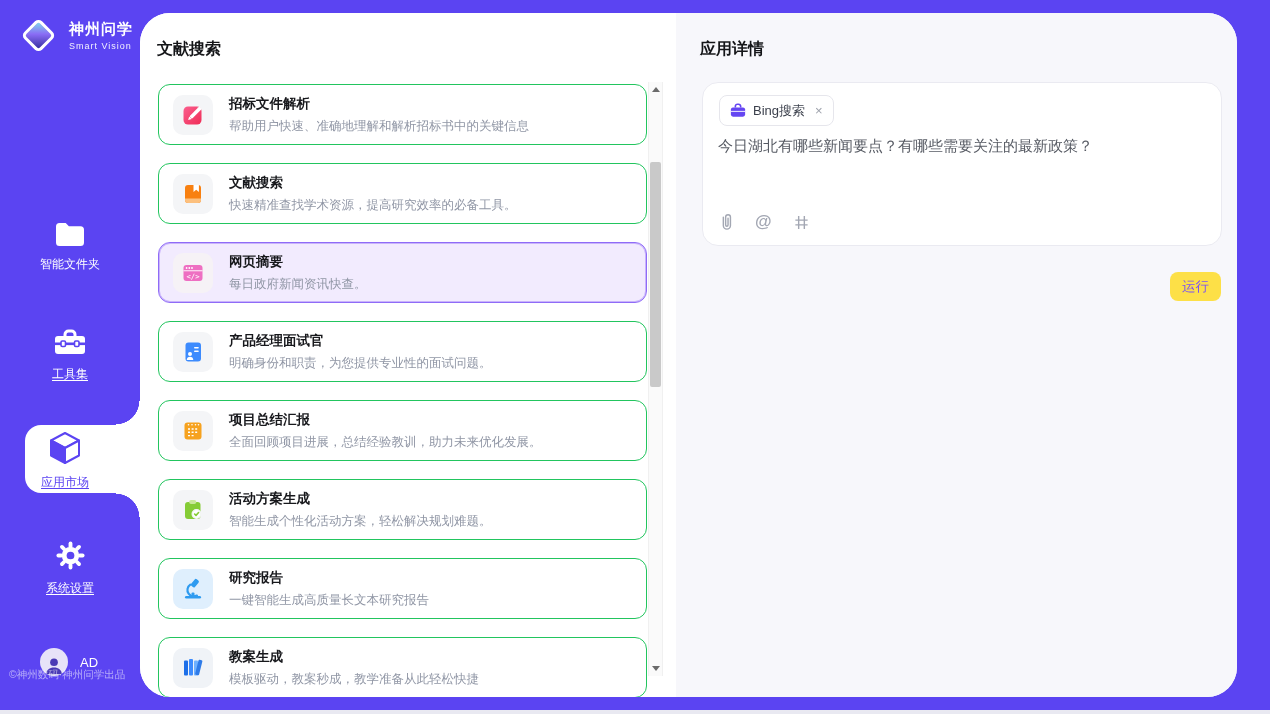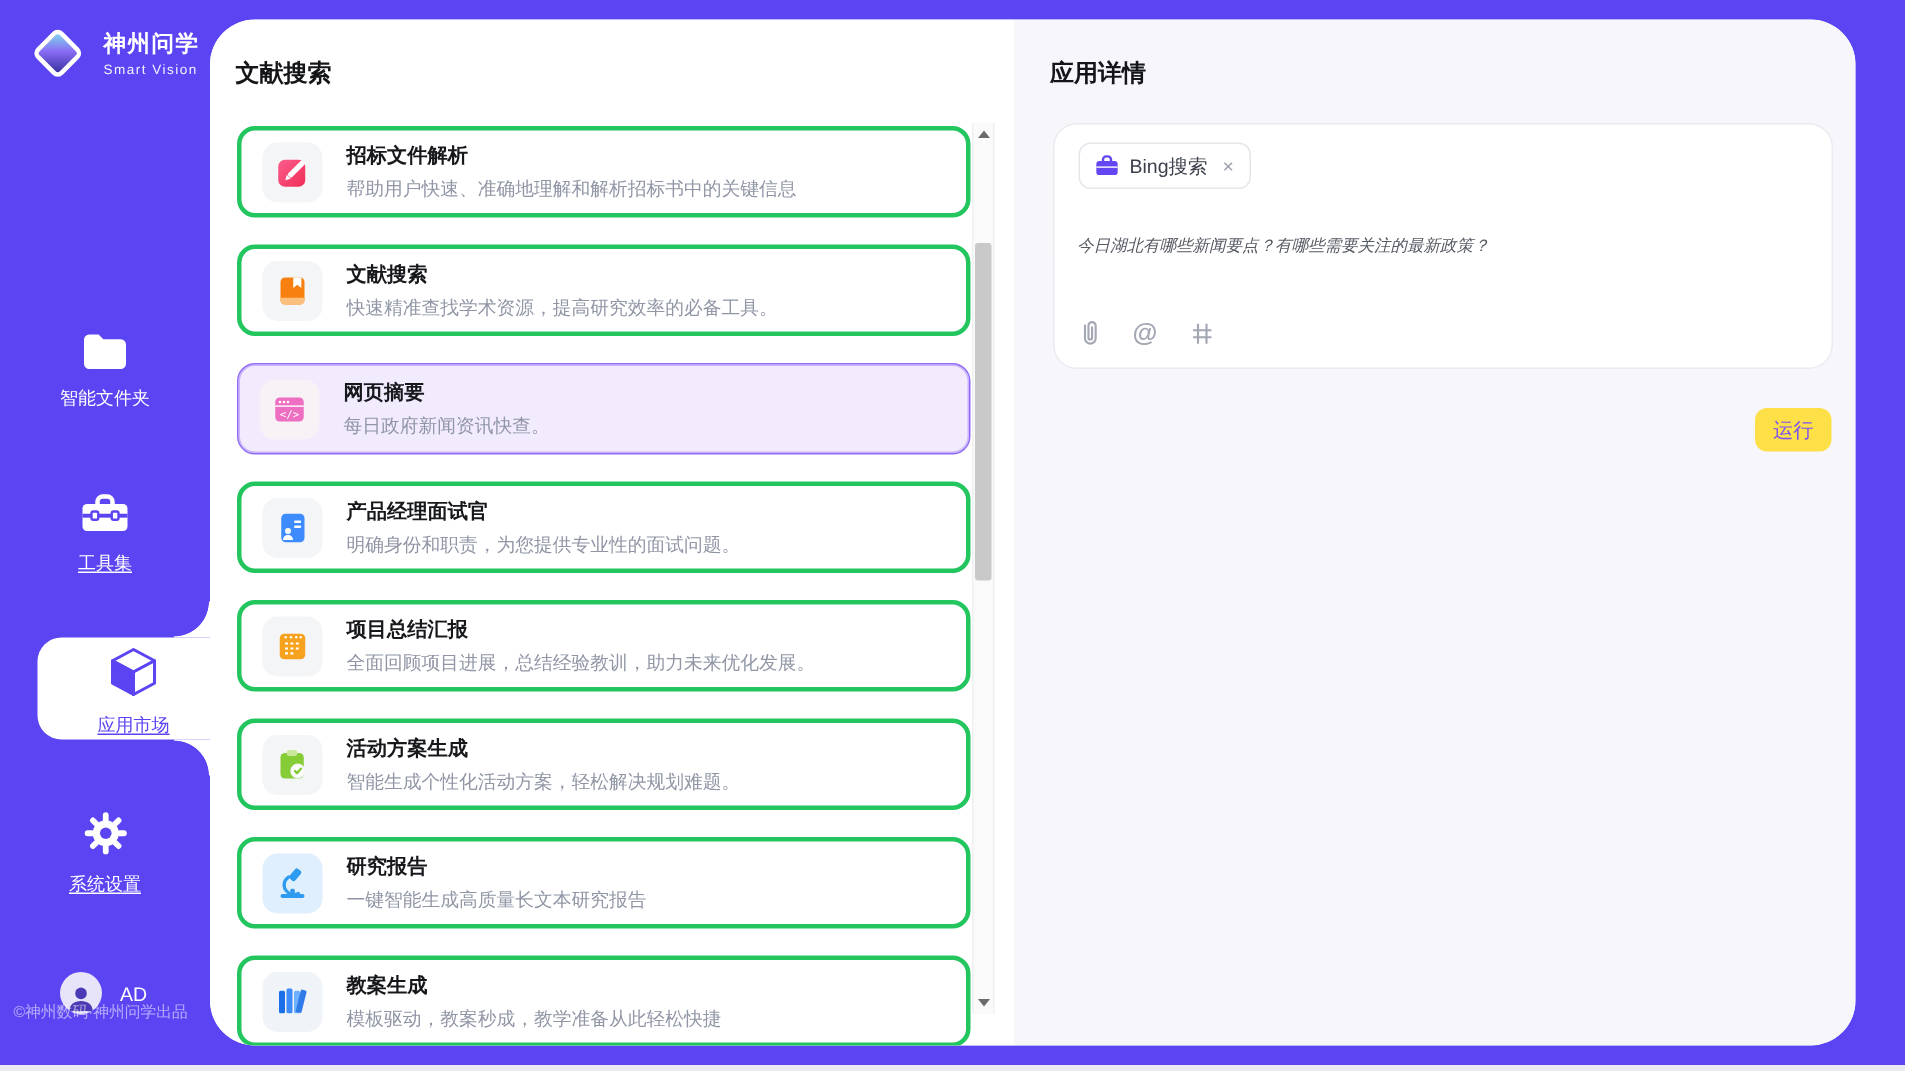--- a/index.html
+++ b/index.html
@@ -20,38 +20,38 @@
 
   .side-item { position:absolute; left:0; width:140px; text-align:center; cursor:pointer; }
   .side-item .lbl { font-size:12px; margin-top:6px; }
   .side-item .lbl.u { text-decoration:underline; text-underline-offset:2px; }
 
   .active-bump { position:absolute; left:25px; top:425px; width:115px; height:68px;
                  background:#fff; border-radius:16px 0 0 16px; }
   .fillet { position:absolute; left:116px; width:24px; height:24px; }
   .fillet.top { top:401px; background:radial-gradient(circle 24px at 0 0, #5B44F2 0 23px, #fff 23.5px); }
   .fillet.bot { top:493px; background:radial-gradient(circle 24px at 0 100%, #5B44F2 0 23px, #fff 23.5px); }
-  .side-item.active { left:36px; width:106px; color:#5B44F2; }
+  .side-item.active { left:12px; width:106px; color:#5B44F2; }
   .side-item.active .lbl { color:#5B44F2; }
 
   .user-row { position:absolute; left:40px; top:648px; display:flex; align-items:center; gap:12px; }
   .avatar { width:28px; height:28px; border-radius:50%; background:#E7E3F8; display:flex; align-items:flex-end; justify-content:center; overflow:hidden; }
   .user-name { font-size:13px; color:#fff;text-align:center; }
   .copyright { position:absolute; left:9px; top:668px; font-size:10.5px; color:rgba(255,255,255,.55); white-space:nowrap; }
 
   
   .main-panel { position:absolute; left:140px; top:13px; width:1097px; height:684px;
                 background:#fff; border-radius:30px; overflow:hidden; display:flex; z-index:1; }
 
   
   .list-pane { width:536px; position:relative; background:#fff; }
   .pane-title { font-size:16px; font-weight:bold; color:#141518; }
   .list-pane .pane-title { position:absolute; left:17px; top:26px; }
   .app-card { position:absolute; left:18px; width:489px; height:61px; background:#fff;
-              border:3px solid #22c55e; border-radius:12px; display:flex; align-items:center;
+              border:1px solid #22c55e; border-radius:12px; display:flex; align-items:center;
               padding:0 14px; gap:16px; cursor:pointer; }
   .app-card.selected { border:1px solid #8F6BF7; background:#F2EBFE; box-shadow:0 0 0 1px #C9B4FB inset; }
   .icon-box { width:40px; height:40px; border-radius:10px; background:#F4F5F7; flex:0 0 auto;
               display:flex; align-items:center; justify-content:center; }
   .card-txt .ttl { font-size:13.5px; font-weight:bold; color:#17181C; margin-bottom:5px; }
   .card-txt .dsc { font-size:12.5px; color:#9096A5; }
 
   
   .scrollbar { position:absolute; left:508px; top:69px; width:15px; height:594px;
                background:#FAFAFA; border:1px solid #F0F0F0; border-top:none; border-bottom:none; }
@@ -63,21 +63,21 @@
 
   
   .detail-pane { flex:1; background:#F7F7FB; position:relative; }
   .detail-pane .pane-title { position:absolute; left:24px; top:26px; }
   .detail-card { position:absolute; left:26px; top:69px; width:520px; height:164px; background:#fff;
                  border:1px solid #EAEAF1; border-radius:16px; }
   .chip { position:absolute; left:16px; top:12px; height:31px; display:inline-flex; align-items:center;
           gap:7px; padding:0 10px; background:#fff; border:1px solid #E6E6EC; border-radius:8px; cursor:pointer; }
   .chip .chip-lbl { font-size:13px; color:#3A3F4B; }
   .chip .chip-x { font-size:13px; color:#9CA0AA; margin-left:3px; cursor:pointer; }
-  .query-text { position:absolute; left:15px; top:73px; width:486px; font-size:11px; color:#565A63; line-height:1.5;font-style:italic; }
+  .query-text { position:absolute; left:15px; top:52px; width:486px; font-size:15px; color:#565A63; line-height:1.5; }
   .input-icons { position:absolute; left:15px; bottom:13px; display:flex; align-items:center; gap:21px; }
   .input-icons .ic { color:#A3A7B3; cursor:pointer; display:flex; align-items:center; }
   .at-glyph { font-size:17px; color:#A3A7B3; font-weight:bold; }
   .run-btn { position:absolute; right:16px; top:259px; width:51px; height:29px; border:none;
              background:#fde047; color:#7B52F5; font-size:13.5px; border-radius:8px; cursor:pointer;
              font-family:inherit; }
 </style>
 </head>
 <body>
 

